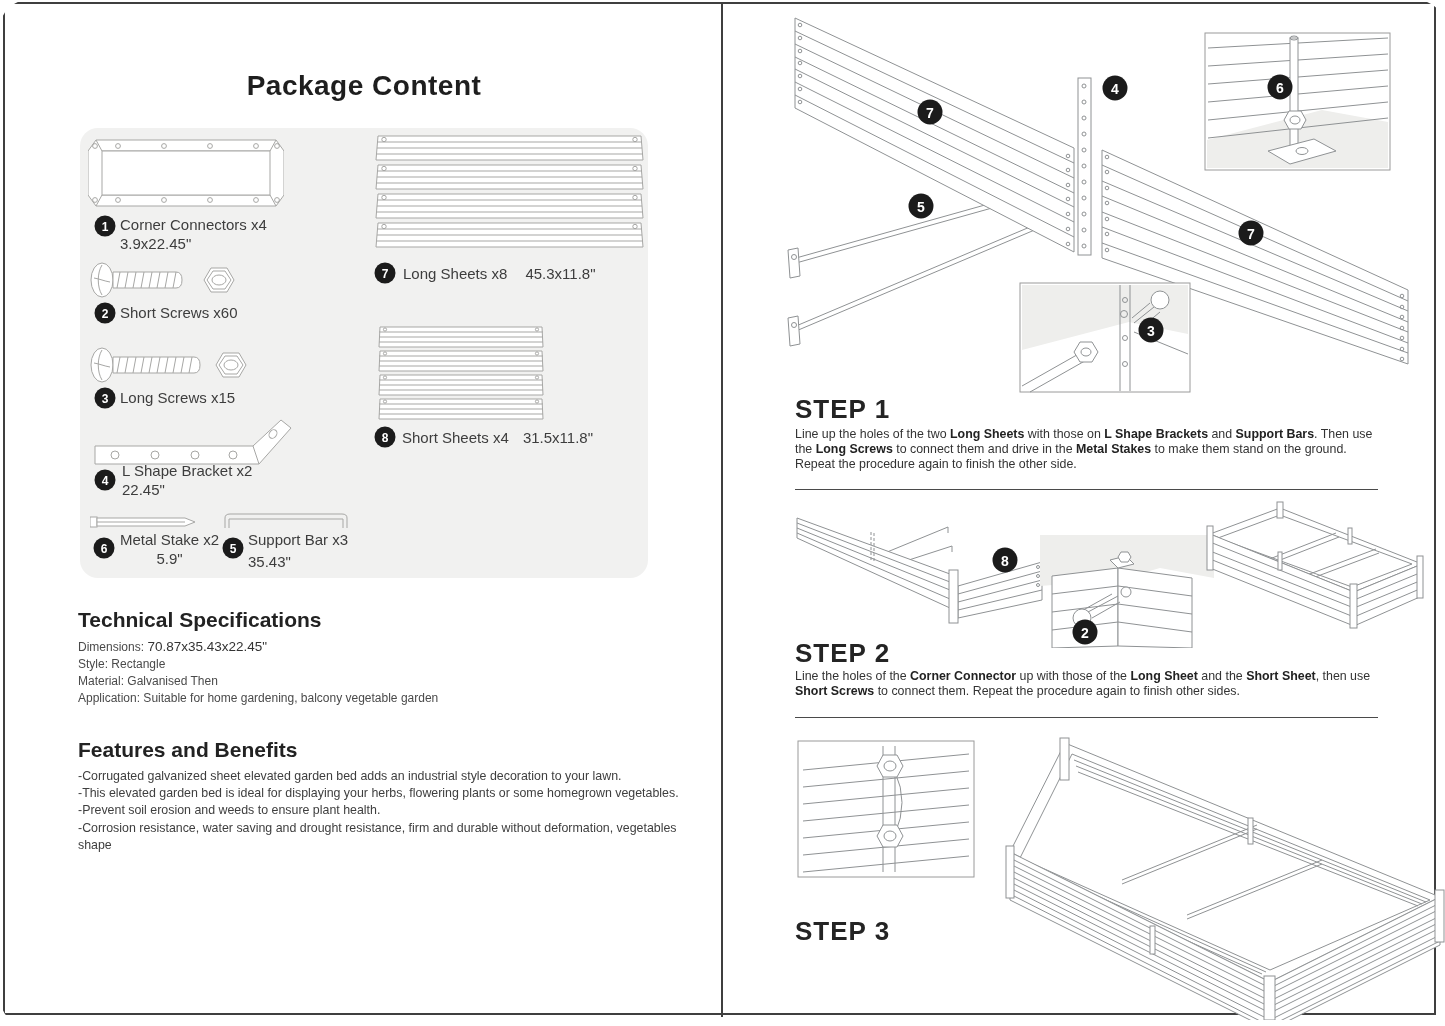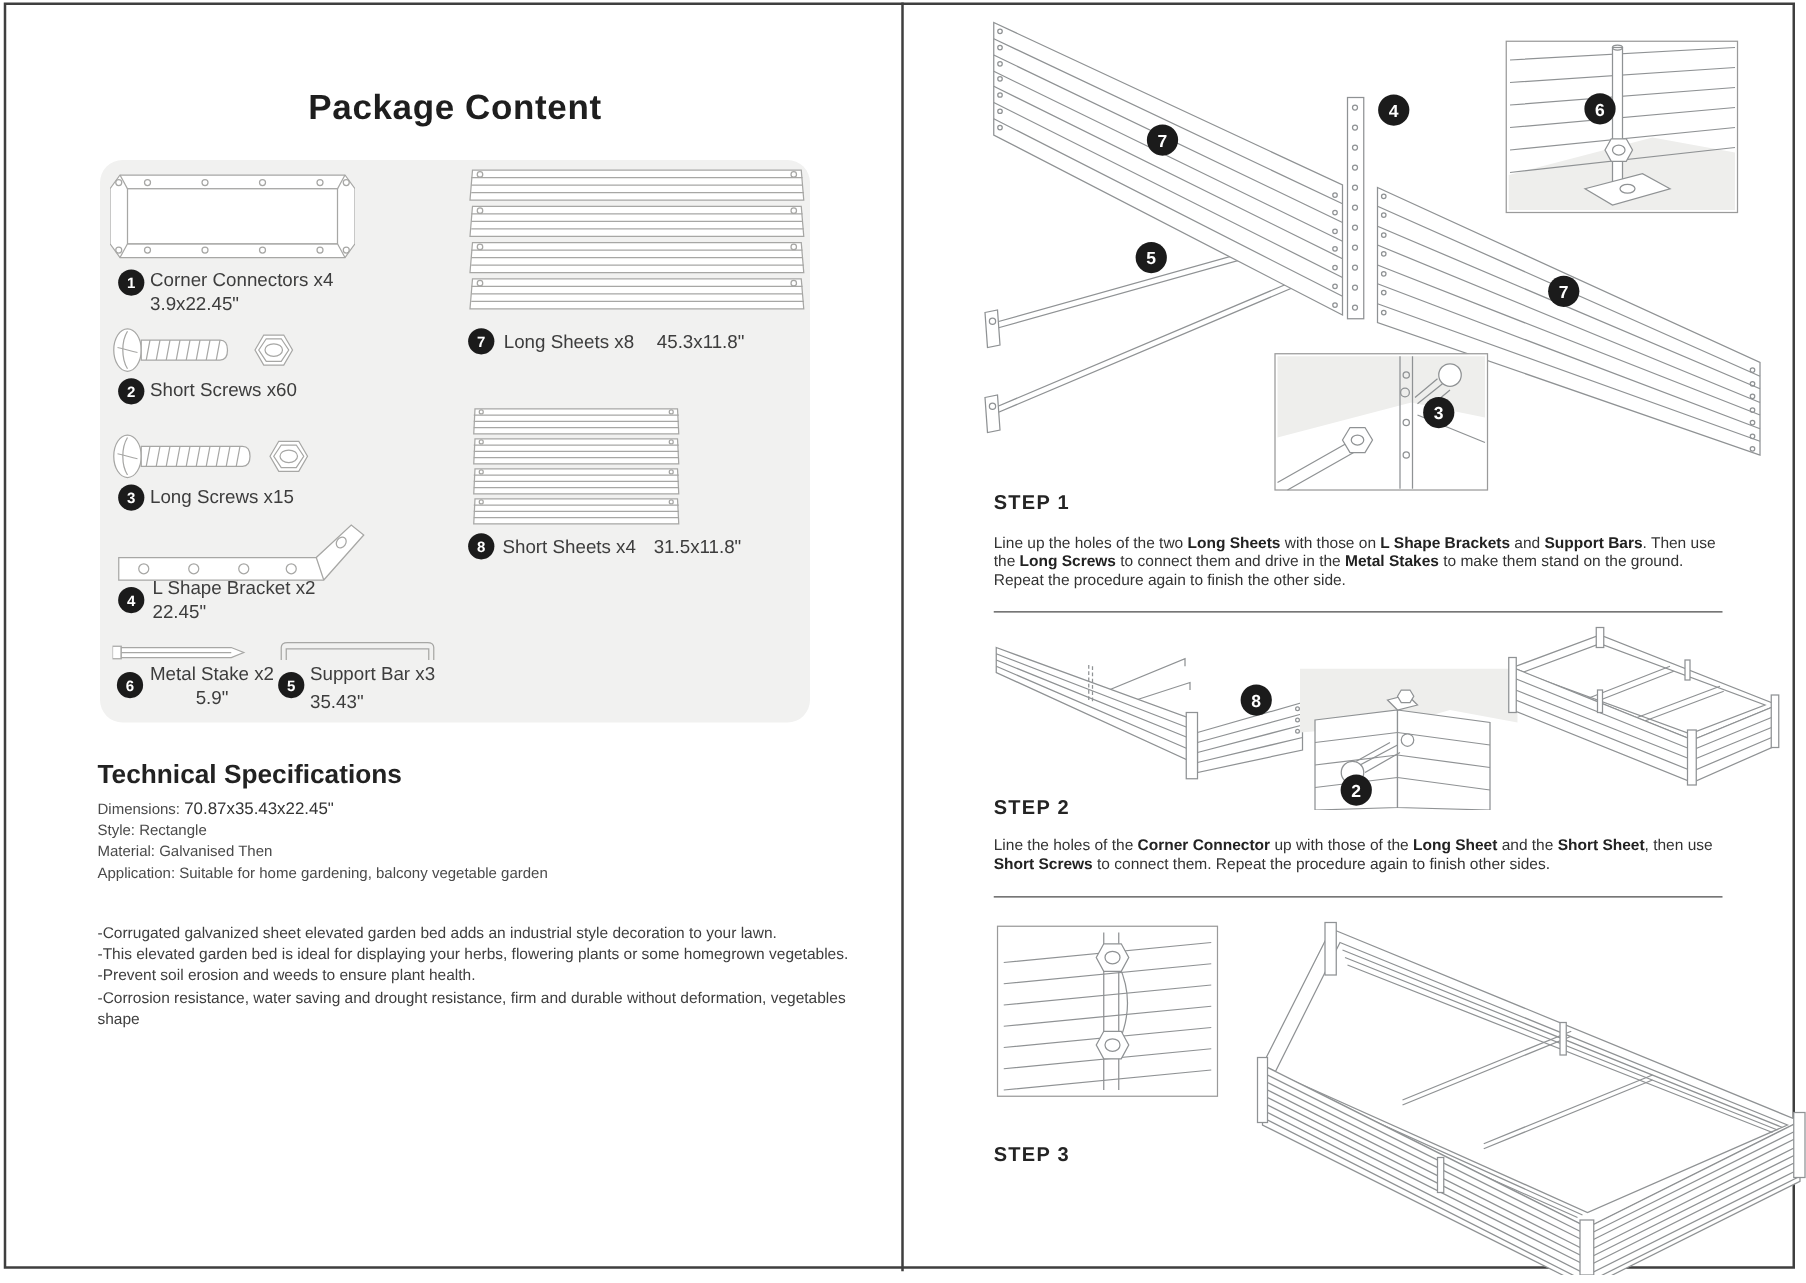--- a/index.html
+++ b/index.html
@@ -1,37 +1,37 @@
 <!DOCTYPE html>
 <html><head>
 <meta charset="utf-8">
 <style>
   html,body{margin:0;padding:0;background:#fff;}
   .page{position:relative;width:1445px;height:1026px;background:#fff;
-        font-family:"Liberation Sans","DejaVu Sans",sans-serif;color:#3c3c3c;overflow:hidden;}
+        font-family:"Liberation Sans","DejaVu Sans",sans-serif;color:#3c3c3c;overflow:hidden;border-radius:28px;}
   .frame{position:absolute;left:3px;top:2px;width:1433px;height:1013px;border:2px solid #3f3f3f;box-sizing:border-box;}
   .divider{position:absolute;left:721px;top:2px;width:2px;height:1015px;background:#3f3f3f;}
   .abs{position:absolute;}
   
   .pkg-title{position:absolute;left:80px;top:70px;width:568px;text-align:center;
              font-size:28px;font-weight:600;color:#1e1e1e;letter-spacing:.5px;}
   .parts-box{position:absolute;left:80px;top:128px;width:568px;height:450px;background:#f1f1f0;border-radius:18px;}
   .badge{position:absolute;width:21px;height:21px;border-radius:50%;background:#1b1b1b;color:#fff;
          font-size:12px;font-weight:bold;display:flex;align-items:center;justify-content:center;
          transform:translate(-50%,-50%);}
   .badge.lg{width:25px;height:25px;font-size:14px;}
   .item-label{position:absolute;font-size:15px;color:#3d3d3d;white-space:nowrap;line-height:19px;}
   .dim{color:#3d3d3d;}
   .sec-h{font-size:21px;font-weight:600;color:#222;margin:0 0 6px 0;}
   .spec-line{font-size:12px;color:#4a4a4a;line-height:17px;}
   .spec-line .val{font-size:13.5px;color:#333;}
   .bullet{font-size:12.4px;color:#3e3e3e;line-height:17.2px;}
   
   .right-panel{position:absolute;left:722px;top:0;width:723px;height:1026px;}
-  .step-title{position:absolute;font-size:16px;font-weight:600;color:#242424;letter-spacing:1px;}
+  .step-title{position:absolute;font-size:26px;font-weight:600;color:#242424;letter-spacing:1px;}
   .step-text{position:absolute;font-size:12.4px;line-height:15px;color:#333;}
   .step-text .b{font-weight:bold;color:#222;}
   .hr{position:absolute;left:73px;width:583px;height:0;border-top:1px solid #4a4a4a;}
   .la{stroke:#a7a7a5;fill:none;stroke-width:1;}
   .lb{stroke:#8f9294;fill:none;stroke-width:1;}
   svg{position:absolute;display:block;}
 </style>
 </head>
 <body>
 
@@ -211,20 +211,21 @@
       <div class="spec-line">
         <span>Dimensions:</span>
         <span class="val">70.87x35.43x22.45"</span>
       </div>
       <div class="spec-line">Style: Rectangle</div>
       <div class="spec-line">Material: Galvanised Then</div>
       <div class="spec-line">Application: Suitable for home gardening, balcony vegetable garden</div>
     </div>
 
     <div class="abs" style="left:78px;top:738px;width:620px;">
+      <div class="sec-h">Features and Benefits</div>
       <div class="bullet">-Corrugated galvanized sheet elevated garden bed adds an industrial style decoration to your lawn.</div>
       <div class="bullet">-This elevated garden bed is ideal for displaying your herbs, flowering plants or some homegrown vegetables.</div>
       <div class="bullet">-Prevent soil erosion and weeds to ensure plant health.</div>
       <div class="bullet">-Corrosion resistance, water saving and drought resistance, firm and durable without deformation, vegetables shape</div>
     </div>
   </div>
 
   <div class="divider"></div>
 
   <div class="right-panel">

